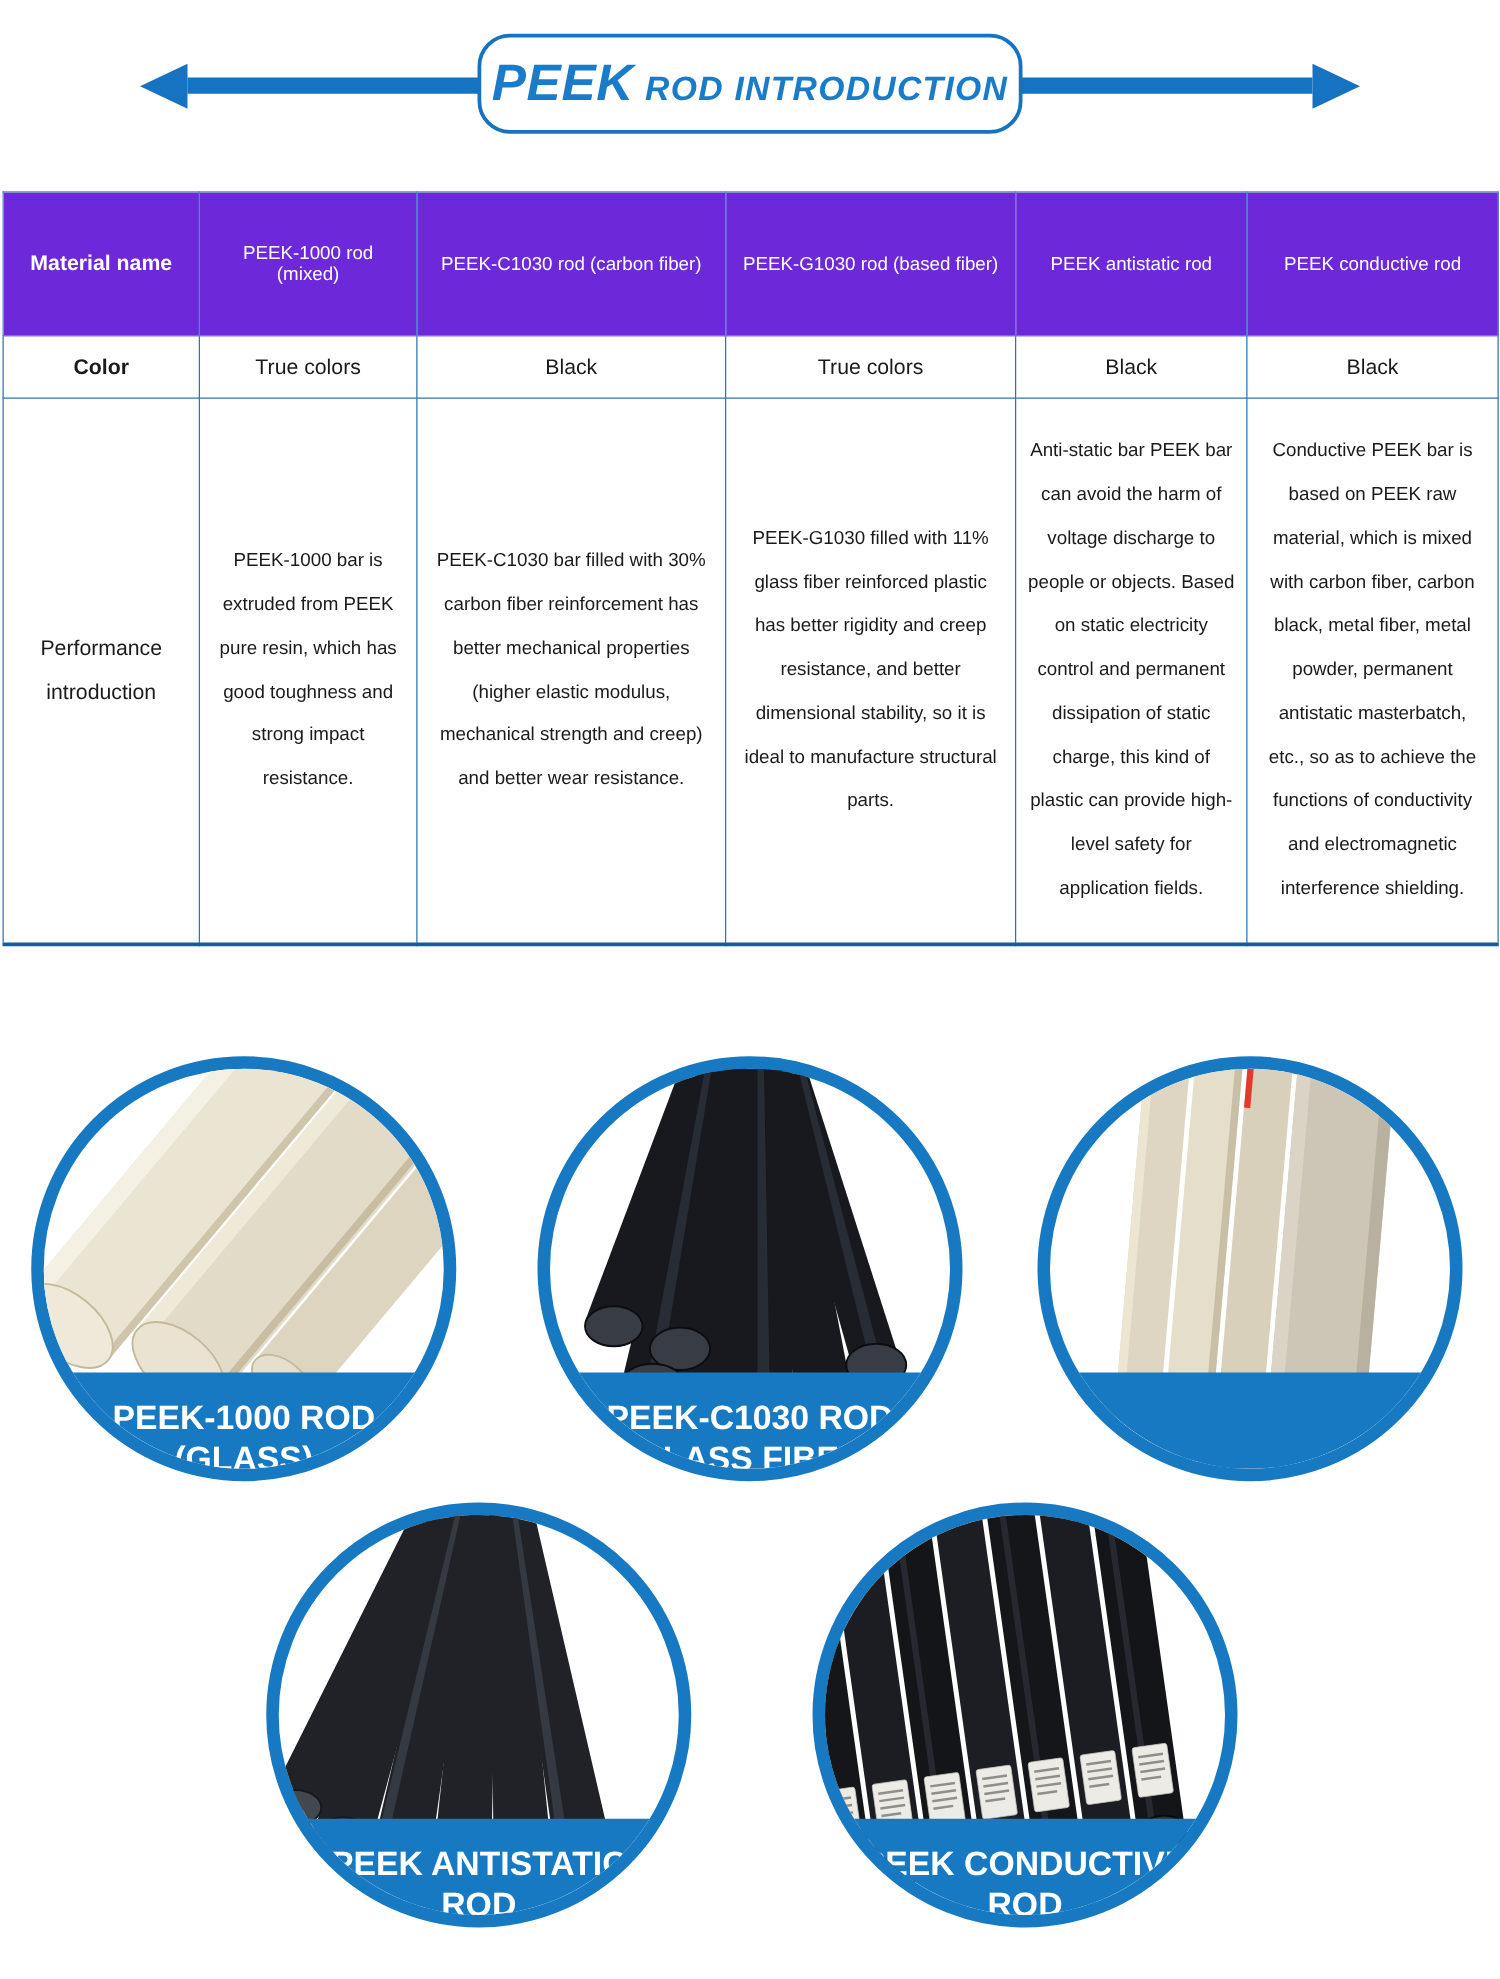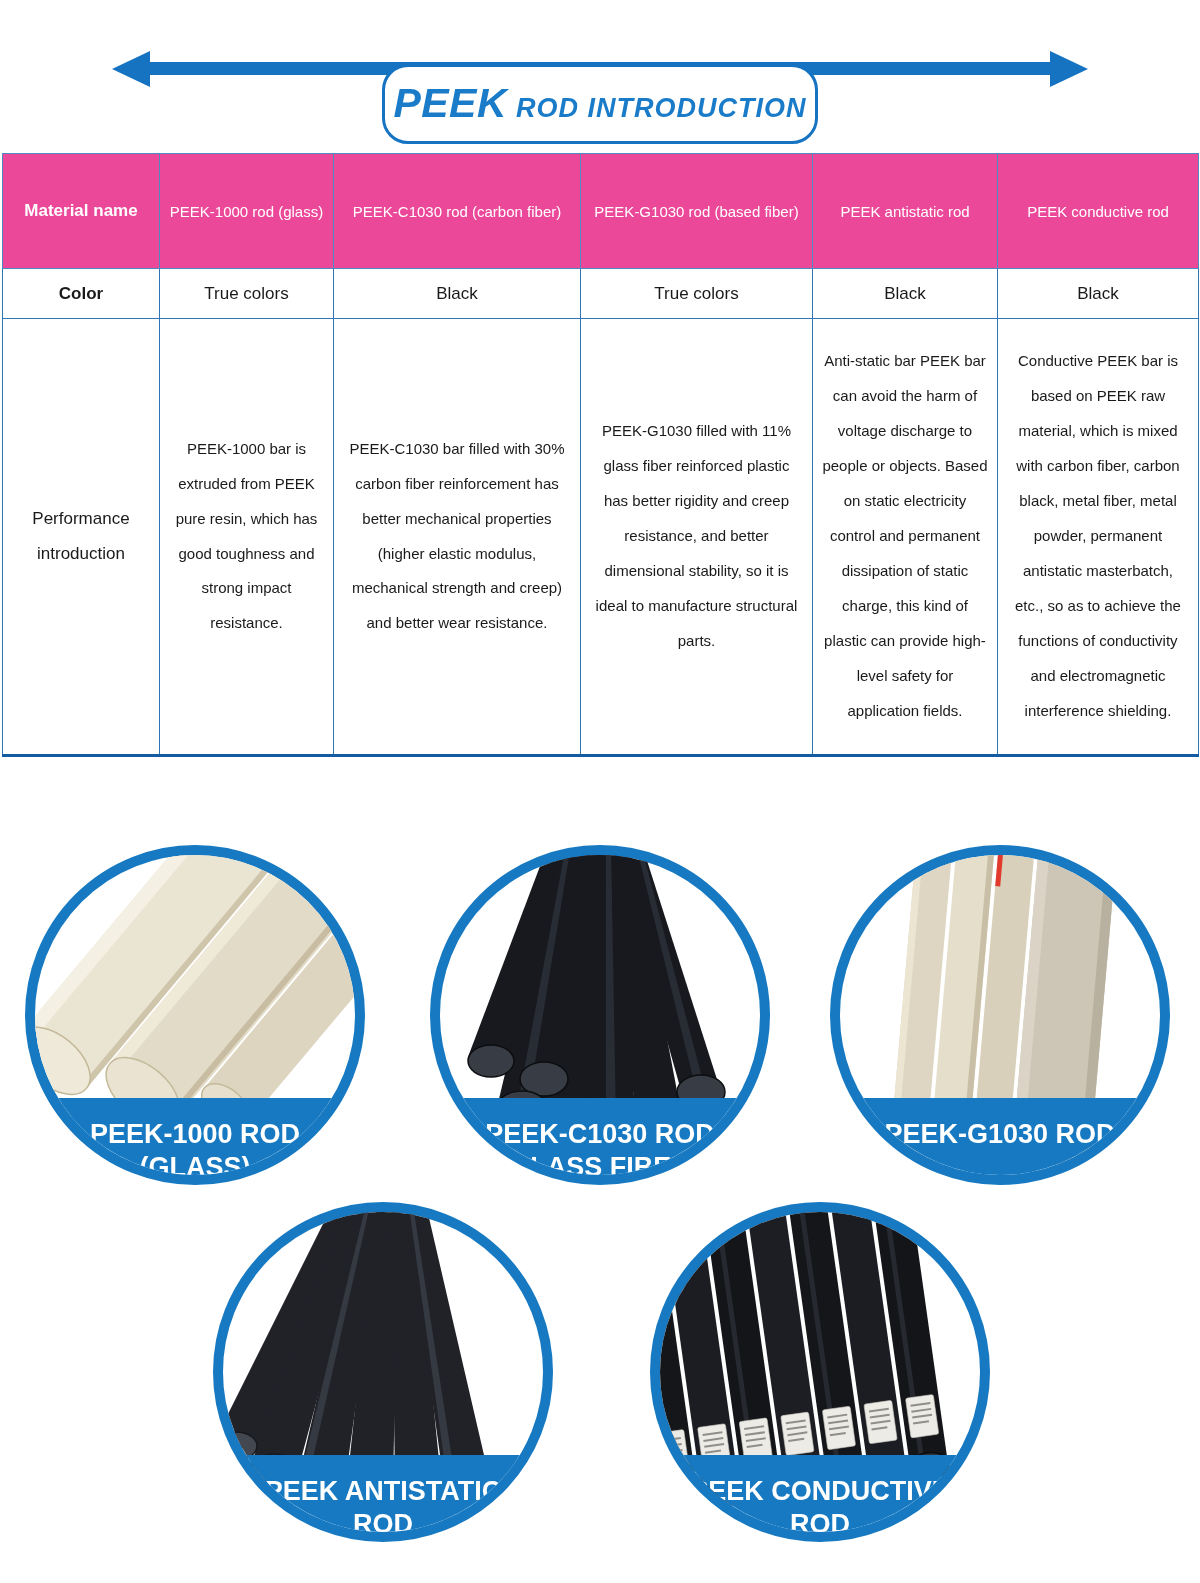--- a/index.html
+++ b/index.html
@@ -6,29 +6,29 @@
   body{width:1200px;height:1583px;position:relative;font-family:"Liberation Sans",sans-serif;overflow:hidden;}
 
   
   .banner{position:absolute;top:0;left:0;width:1200px;height:150px;}
   .arrow{position:absolute;left:112px;right:112px;top:50px;height:37px;display:flex;align-items:center;}
   .arrow .head-left{width:0;height:0;border-top:18px solid transparent;border-bottom:18px solid transparent;border-right:38px solid #1573c2;}
   .arrow .head-right{width:0;height:0;border-top:18px solid transparent;border-bottom:18px solid transparent;border-left:38px solid #1573c2;}
   .arrow .bar{flex:1;height:13px;background:#1573c2;}
   .title-box{position:absolute;left:50%;transform:translateX(-50%);top:27px;width:436px;height:80px;
     background:#fff;border:3px solid #1573c2;border-radius:26px;z-index:2;box-sizing:border-box;
-    text-align:center;line-height:72px;white-space:nowrap;color:#1a7cc9;font-style:italic;font-weight:bold;margin-top:37px;}
+    text-align:center;line-height:72px;white-space:nowrap;color:#1a7cc9;font-style:italic;font-weight:bold;}
   .title-box .t1{font-size:41px;letter-spacing:0.5px;}
   .title-box .t2{font-size:27px;margin-left:9px;letter-spacing:1px;}
 
   
   .table-wrap{position:absolute;top:153px;left:2px;width:1196px;}
   table.cmp{border-collapse:collapse;table-layout:fixed;width:1196px;border-bottom:3px solid #135ca4;}
   table.cmp th,table.cmp td{border:1.5px solid #2e75b6;text-align:center;vertical-align:middle;box-sizing:border-box;padding:0 9px;}
-  table.cmp tr.head th{background:#ec4899;color:#ffffff;font-weight:normal;font-size:15px;height:115px;border-color:#4e8ac2;}
+  table.cmp tr.head th{background:#6d28d9;color:#ffffff;font-weight:normal;font-size:15px;height:115px;border-color:#4e8ac2;}
   table.cmp tr.head th.first{font-weight:bold;font-size:17px;}
   table.cmp tr.colors td{height:50px;font-size:17px;color:#1a1a1a;margin-left:16px;}
   table.cmp tr.colors td.rowlabel{font-weight:bold;}
   table.cmp tr.perf td{height:437px;font-size:15px;color:#1a1a1a;line-height:2.33;}
   table.cmp tr.perf td.rowlabel{font-weight:normal;font-size:17px;line-height:2.05;}
 
   
   .products{position:absolute;top:750px;left:0;width:1200px;height:833px;}
   .circle{position:absolute;width:320px;height:320px;border:10px solid #1679c1;border-radius:50%;
     background:#ffffff;overflow:hidden;}
@@ -62,21 +62,21 @@
       <col style="width:157px">
         <col style="width:174px">
         <col style="width:247px">
       <col style="width:232px">
         <col style="width:185px">
         <col style="width:201px">
     </colgroup>
     <tbody>
         <tr class="head">
       <th class="first">Material name</th>
-      <th>PEEK-1000 rod (glass)</th>
+      <th>PEEK-1000 rod (mixed)</th>
       <th>PEEK-C1030 rod (carbon fiber)</th>
       <th>PEEK-G1030 rod (based fiber)</th>
       <th>PEEK antistatic rod</th>
       <th>PEEK conductive rod</th>
     </tr>
     <tr class="colors">
       <td class="rowlabel">Color</td>
       <td>True colors</td>
       <td>Black</td>
       <td>True colors</td>
@@ -161,21 +161,20 @@
         <rect x="144" y="-30" width="36" height="326" fill="#d8d0ba"></rect>
         <rect x="144" y="-30" width="5" height="62" fill="#e23b2e"></rect>
         <ellipse cx="162" cy="296" rx="18" ry="11" fill="#e0d8c4" stroke="#bdb49c" stroke-width="1"></ellipse>
         <rect x="184" y="-30" width="78" height="312" fill="#cdc6b6"></rect>
         <rect x="184" y="-30" width="11" height="312" fill="#dbd4c6"></rect>
         <rect x="252" y="-30" width="10" height="312" fill="#b9b1a0"></rect>
         <ellipse cx="223" cy="282" rx="39" ry="22" fill="#d6cfbe" stroke="#b5ac97" stroke-width="1.5"></ellipse>
       </g>
     </svg>
     <div class="band">
-      <div>PEEK-G1030 ROD</div>
     </div>
   </div>
 
   <div class="circle c4">
     <svg class="photo" viewBox="0 0 320 320">
       <g fill="#202228">
         <polygon points="116,-20 136,-20 34,240 -8,228"></polygon>
         <polygon points="128,-20 150,-20 74,262 28,252"></polygon>
         <polygon points="142,-20 163,-20 122,270 76,264"></polygon>
         <polygon points="155,-20 176,-20 170,274 124,272"></polygon>

